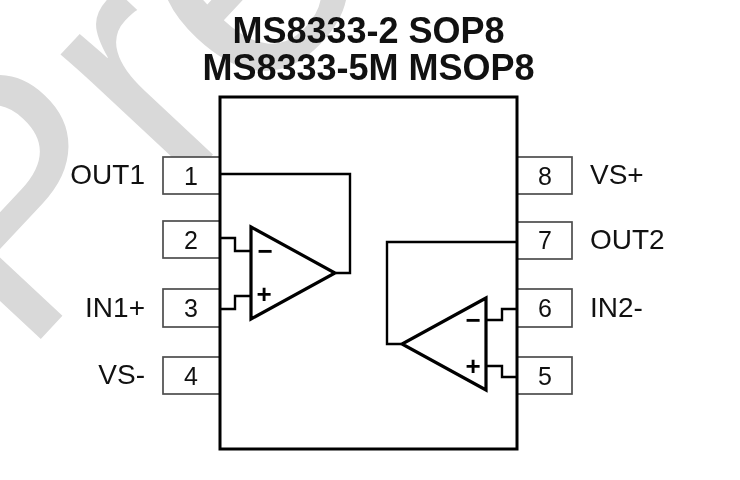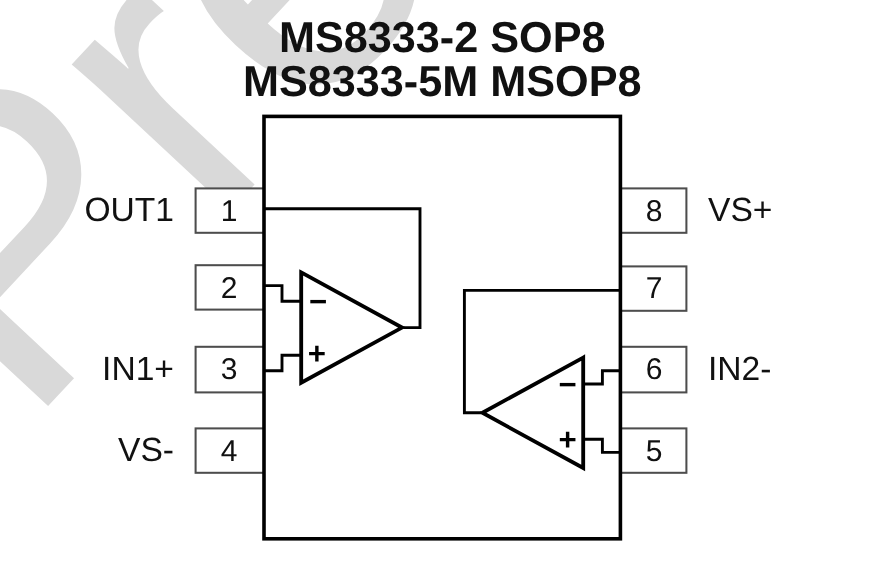--- a/index.html
+++ b/index.html
@@ -105,15 +105,16 @@
       <text x="545" y="308" text-anchor="middle" dominant-baseline="central" class="pin-num">6</text>
       <text x="545" y="376" text-anchor="middle" dominant-baseline="central" class="pin-num">5</text>
     </g>
   </svg>
 
   <div class="pin-label lbl-left row1">OUT1</div>
   <div class="pin-label lbl-left row3">IN1+</div>
   <div class="pin-label lbl-left row4">VS-</div>
 
   <div class="pin-label lbl-right row1">VS+</div>
+  <div class="pin-label lbl-right row2">OUT2</div>
   <div class="pin-label lbl-right row3">IN2-</div>
 
 </div>
 
 </body></html>

